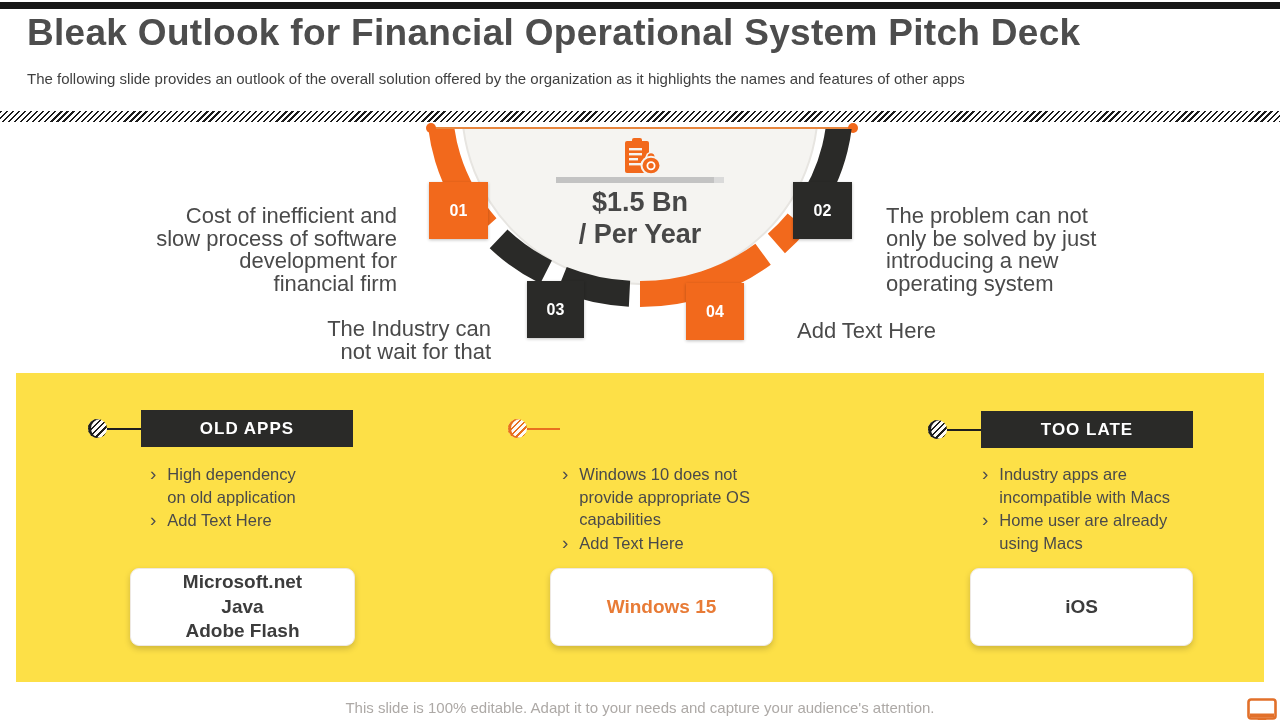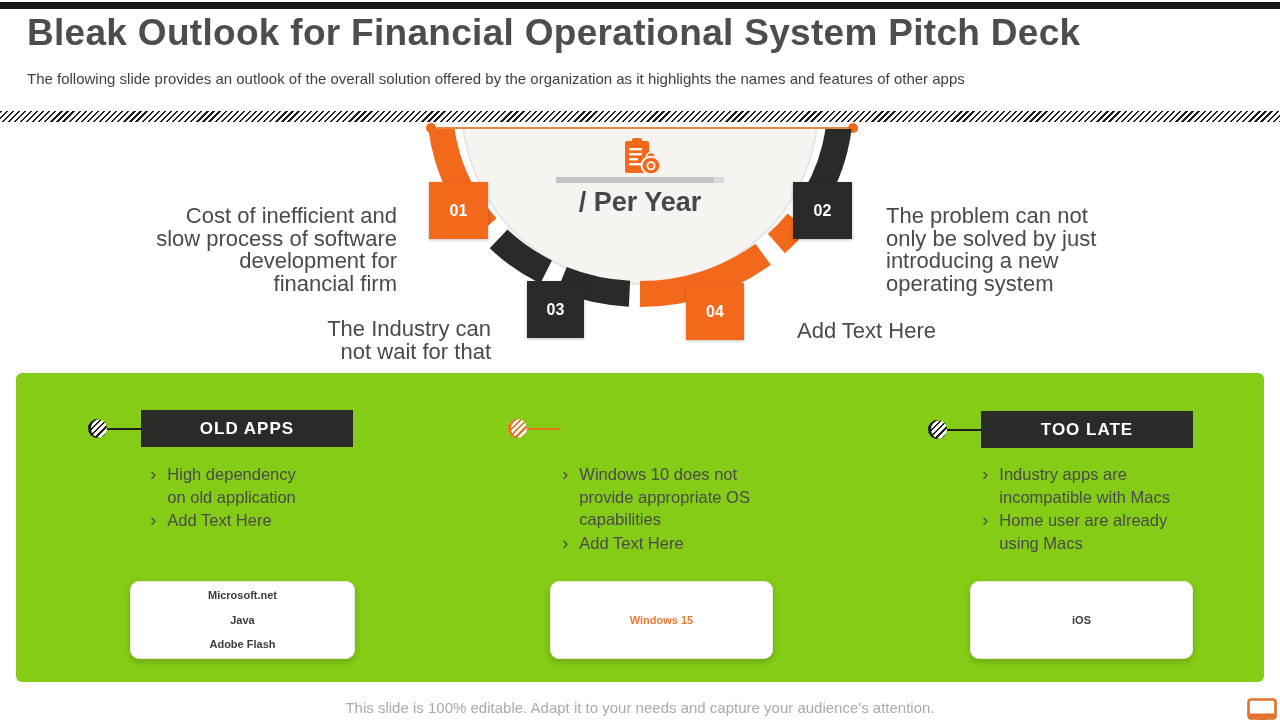--- a/index.html
+++ b/index.html
@@ -41,21 +41,21 @@
   .n3{left:527px;top:281px;width:57px;height:57px;}
   .n4{left:686px;top:283px;width:58px;height:57px;}
 
   .step-text{position:absolute;font-size:22px;line-height:22.5px;color:#4a4a4a;}
   .t1{left:155px;top:205px;width:242px;text-align:right;}
   .t2{left:886px;top:205px;width:245px;text-align:left;}
   .t3{left:313px;top:318px;width:178px;text-align:right;}
   .t4{left:797px;top:320px;width:170px;text-align:left;}
 
   
-  .peach{position:absolute;left:16px;top:373px;width:1248px;height:309px;background:#84cc16;border-radius:6px;}
+  .peach{position:absolute;left:16px;top:373px;width:1248px;height:309px;background:#fde047;}
 
   .hdr-row{position:absolute;display:flex;align-items:center;height:37px;}
   .r1{left:72px;top:37px;}
   .r2{left:492px;top:37px;}
   .r3{left:912px;top:38px;}
   .hatch-dot{width:19px;height:19px;border-radius:50%;flex:0 0 auto;}
   .dark-hatch{background:repeating-linear-gradient(135deg,#1e1e1e 0 1.6px,#fdfbf8 1.6px 4.4px);
               box-shadow:inset 3px 0 0 #1e1e1e;}
   .orange-hatch{background:repeating-linear-gradient(135deg,#E8701F 0 1.6px,#fdfbf8 1.6px 4.4px);
               box-shadow:inset 3px 0 0 #E8701F;}
@@ -68,23 +68,23 @@
 
   .bullets{position:absolute;margin:0;padding:0;list-style:none;font-size:16.5px;line-height:22.5px;color:#4a4a4a;}
   .b1{left:134px;top:90px;}
   .b2{left:546px;top:90px;}
   .b3{left:966px;top:90px;}
   .bullets li{display:flex;margin-bottom:1px;}
   .chev{color:#4f4f4f;font-size:19px;line-height:22px;margin-right:11px;flex:0 0 auto;}
   .bt{display:block;}
   .b1 .bt{width:142px;} .b2 .bt{width:172px;} .b3 .bt{width:190px;}
 
-  .card{position:absolute;top:208px;height:76px;background:#ffffff;border:1px solid #efe9e3;
+  .card{position:absolute;top:195px;height:76px;background:#ffffff;border:1px solid #efe9e3;
         border-radius:9px;box-shadow:0 3px 6px rgba(0,0,0,.18);display:flex;flex-direction:column;
-        align-items:center;justify-content:center;font-size:11px;font-weight:700;color:#3c3c3c;
+        align-items:center;justify-content:center;font-size:19px;font-weight:700;color:#3c3c3c;
         line-height:24.5px;text-align:center;}
   .card1{left:114px;width:223px;}
   .card2{left:534px;width:221px;}
   .card3{left:954px;width:221px;}
   .card-line-orange{color:#E87B36;}
 
   .footer-note{position:absolute;left:0;top:699px;width:1280px;text-align:center;
                font-size:15px;color:#ADA9A6;}
   .monitor-icon{position:absolute;left:1247px;top:698px;}
 </style>
@@ -123,20 +123,21 @@
     <rect x="12" y="21" width="9" height="2.4" fill="#f5f4f1"></rect>
     <rect x="12" y="26" width="13" height="2.4" fill="#f5f4f1"></rect>
     <path d="M 30.5 17 q 3.5 -3 7 0 l 1.6 3.8 h -10.2 z" fill="#F2691C" stroke="#f5f4f1" stroke-width="1.6"></path>
     <ellipse cx="34" cy="28.5" rx="9.5" ry="8.7" fill="#F2691C" stroke="#f5f4f1" stroke-width="2"></ellipse>
     <circle cx="34" cy="28.8" r="3.6" fill="none" stroke="#ffffff" stroke-width="1.8"></circle>
   </svg>
   <div class="center-bar">
       <em></em>
     </div>
   <div class="center-text">
+    <div>$1.5 Bn</div>
     <div>/ Per Year</div>
   </div>
 
   <div class="numbox accent-orange n1">01</div>
   <div class="numbox accent-dark n2">02</div>
   <div class="numbox accent-dark n3">03</div>
   <div class="numbox accent-orange n4">04</div>
 
   <div class="step-text t1">Cost of inefficient and slow process of software development for financial firm</div>
   <div class="step-text t2">The problem can not only be solved by just introducing a new operating system</div>

